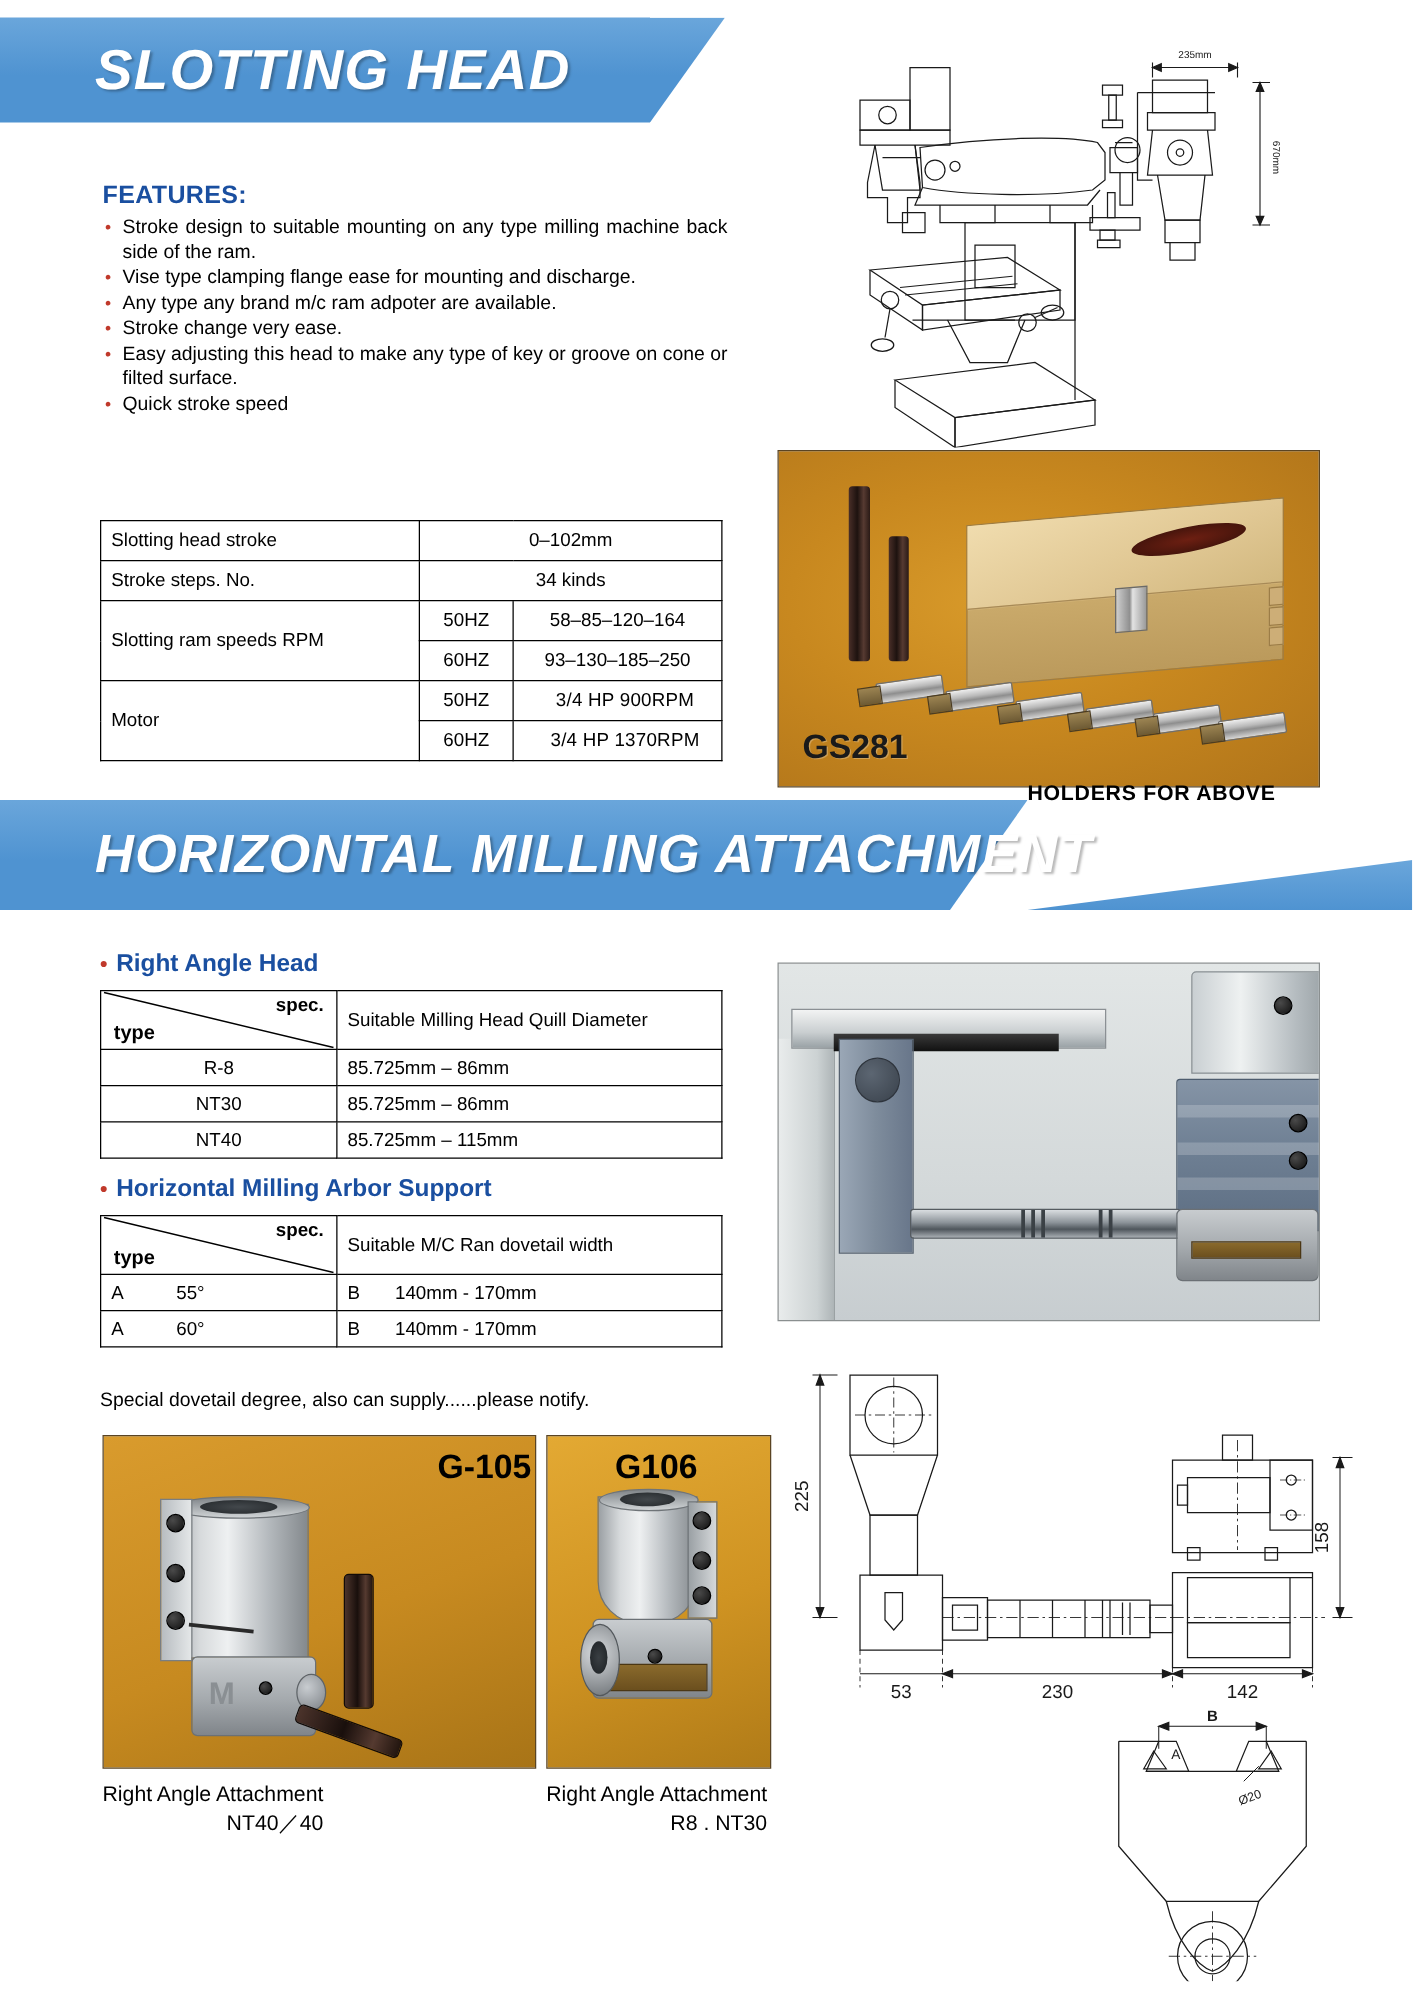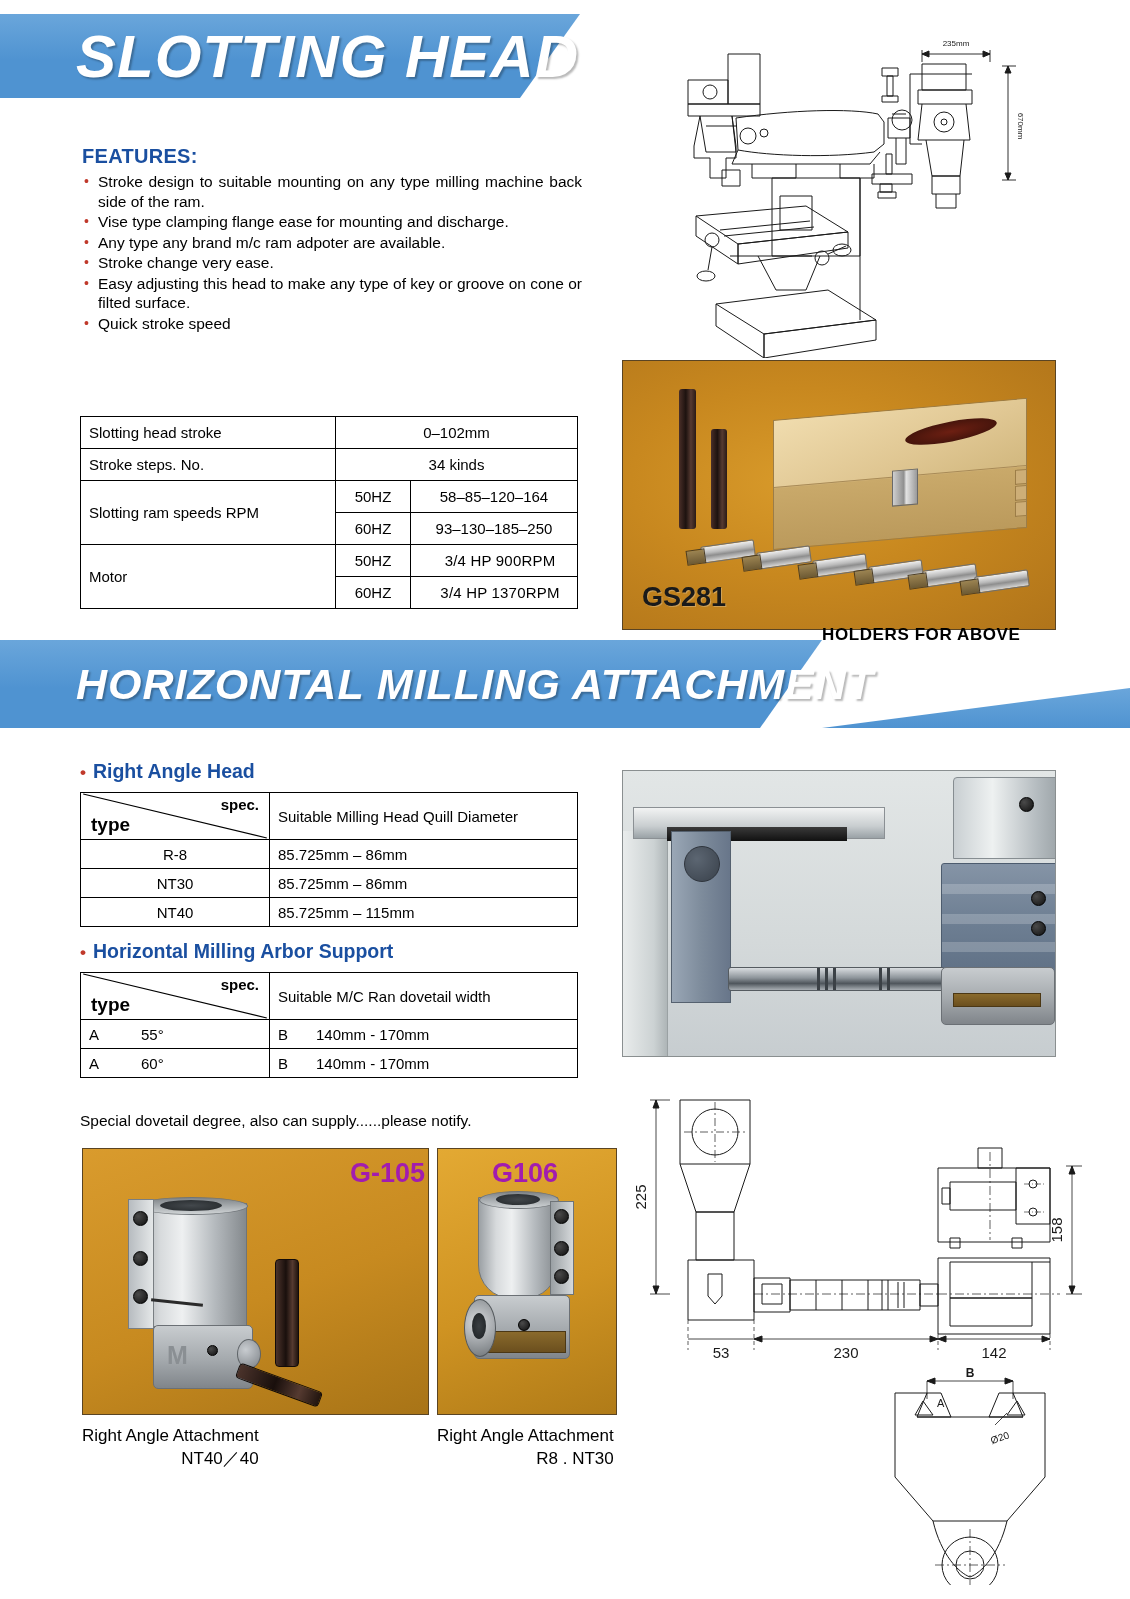--- a/index.html
+++ b/index.html
@@ -14,21 +14,21 @@
       background:linear-gradient(180deg,#6aa6db 0%,#4f93d1 55%,#4f93d1 100%);
       clip-path:polygon(0 0,100% 0,0 100%);}
   .banner .btitle{position:absolute;left:76px;top:50%;transform:translateY(-50%);
       color:#fff;font-weight:bold;font-style:italic;letter-spacing:1px;
       font-family:"Liberation Sans",sans-serif;
       text-shadow:2px 2px 2px rgba(0,0,0,.28);white-space:nowrap;}
 
   #banner1{top:14px;}
   #banner1 .bar{width:520px;}
   #banner1 .wedge{left:520px;}
-  #banner1 .btitle{font-size:60px;}
+  #banner1 .btitle{font-size:45px;}
 
   #banner2{top:640px;height:88px;}
   #banner2 .bar{width:760px;height:88px;}
   #banner2 .wedge{left:760px;height:88px;width:62px;}
   #banner2 .btitle{font-size:43px;}
 
   
   .banner-tail{position:absolute;left:822px;top:688px;width:308px;height:40px;
       background:linear-gradient(180deg,#6aa6db 0%,#4f93d1 100%);
       clip-path:polygon(0 100%,100% 0,100% 100%);}
@@ -45,21 +45,21 @@
   #spec-table{position:absolute;left:80px;top:416px;width:498px;
       border:1.6px solid #000;border-collapse:collapse;font-size:15px;}
   #spec-table td{border:1.1px solid #000;padding:4px 8px;height:23px;}
   #spec-table .lbl{width:238px;}
   #spec-table .hz{width:58px;text-align:center;}
   #spec-table .val{text-align:center;}
   #spec-table .motorval{text-align:center;letter-spacing:.2px;padding-left:20px;}
 
   
   .photo{position:absolute;overflow:hidden;border:1px solid #5a4423;}
-  .ph-label{position:absolute;font-weight:bold;color:#a21caf;
+  .ph-label{position:absolute;font-weight:bold;color:#000000;
       font-family:"Liberation Sans",sans-serif;}
 
   
   #photo-gs281{left:622px;top:360px;width:432px;height:268px;
       background:radial-gradient(ellipse at 40% 45%,#d89a2a 0%,#c8881f 45%,#b0741a 100%);}
   #lbl-gs281{left:642px;top:582px;font-size:27px;color:#1a1a1a;
       text-shadow:1px 1px 0 rgba(255,255,255,.25);}
   .wood-box{position:absolute;left:150px;top:48px;width:252px;height:128px;
       background:linear-gradient(180deg,#e8cf9a 0%,#dcbe84 52%,#c9a96a 53%,#bb9a5c 100%);
       border:1px solid #9c7d47;transform:skewY(-5deg);}
@@ -132,21 +132,21 @@
 
   
   .subhead{position:absolute;font-size:19.5px;font-weight:bold;color:#1a4fa0;}
   .subhead .dot{color:#c0392b;margin-right:7px;font-size:17px;}
 
   .dtable{position:absolute;border:1.6px solid #000;border-collapse:collapse;font-size:15px;}
   .dtable td{border:1.1px solid #000;padding:3px 8px;height:22px;}
   .corner{position:relative;padding:0 !important;height:46px !important;}
   .corner .diag{position:absolute;left:0;top:0;width:100%;height:100%;}
   .corner .spec{position:absolute;right:10px;top:3px;font-weight:bold;font-size:15px;}
-  .corner .type{position:absolute;left:10px;bottom:3px;font-weight:bold;font-size:19px;}
+  .corner .type{position:absolute;left:10px;bottom:3px;font-weight:bold;font-size:16px;}
 
   #tbl-rah{left:80px;top:792px;width:498px;}
   #tbl-rah .c1{width:172px;text-align:center;}
   #tbl-ams{left:80px;top:972px;width:498px;}
   #tbl-ams .c1{width:172px;}
   #tbl-ams .a{display:inline-block;width:52px;}
   #tbl-ams .b{display:inline-block;width:38px;}
 
   #note-dovetail{position:absolute;left:80px;top:1112px;font-size:15.5px;}
 

